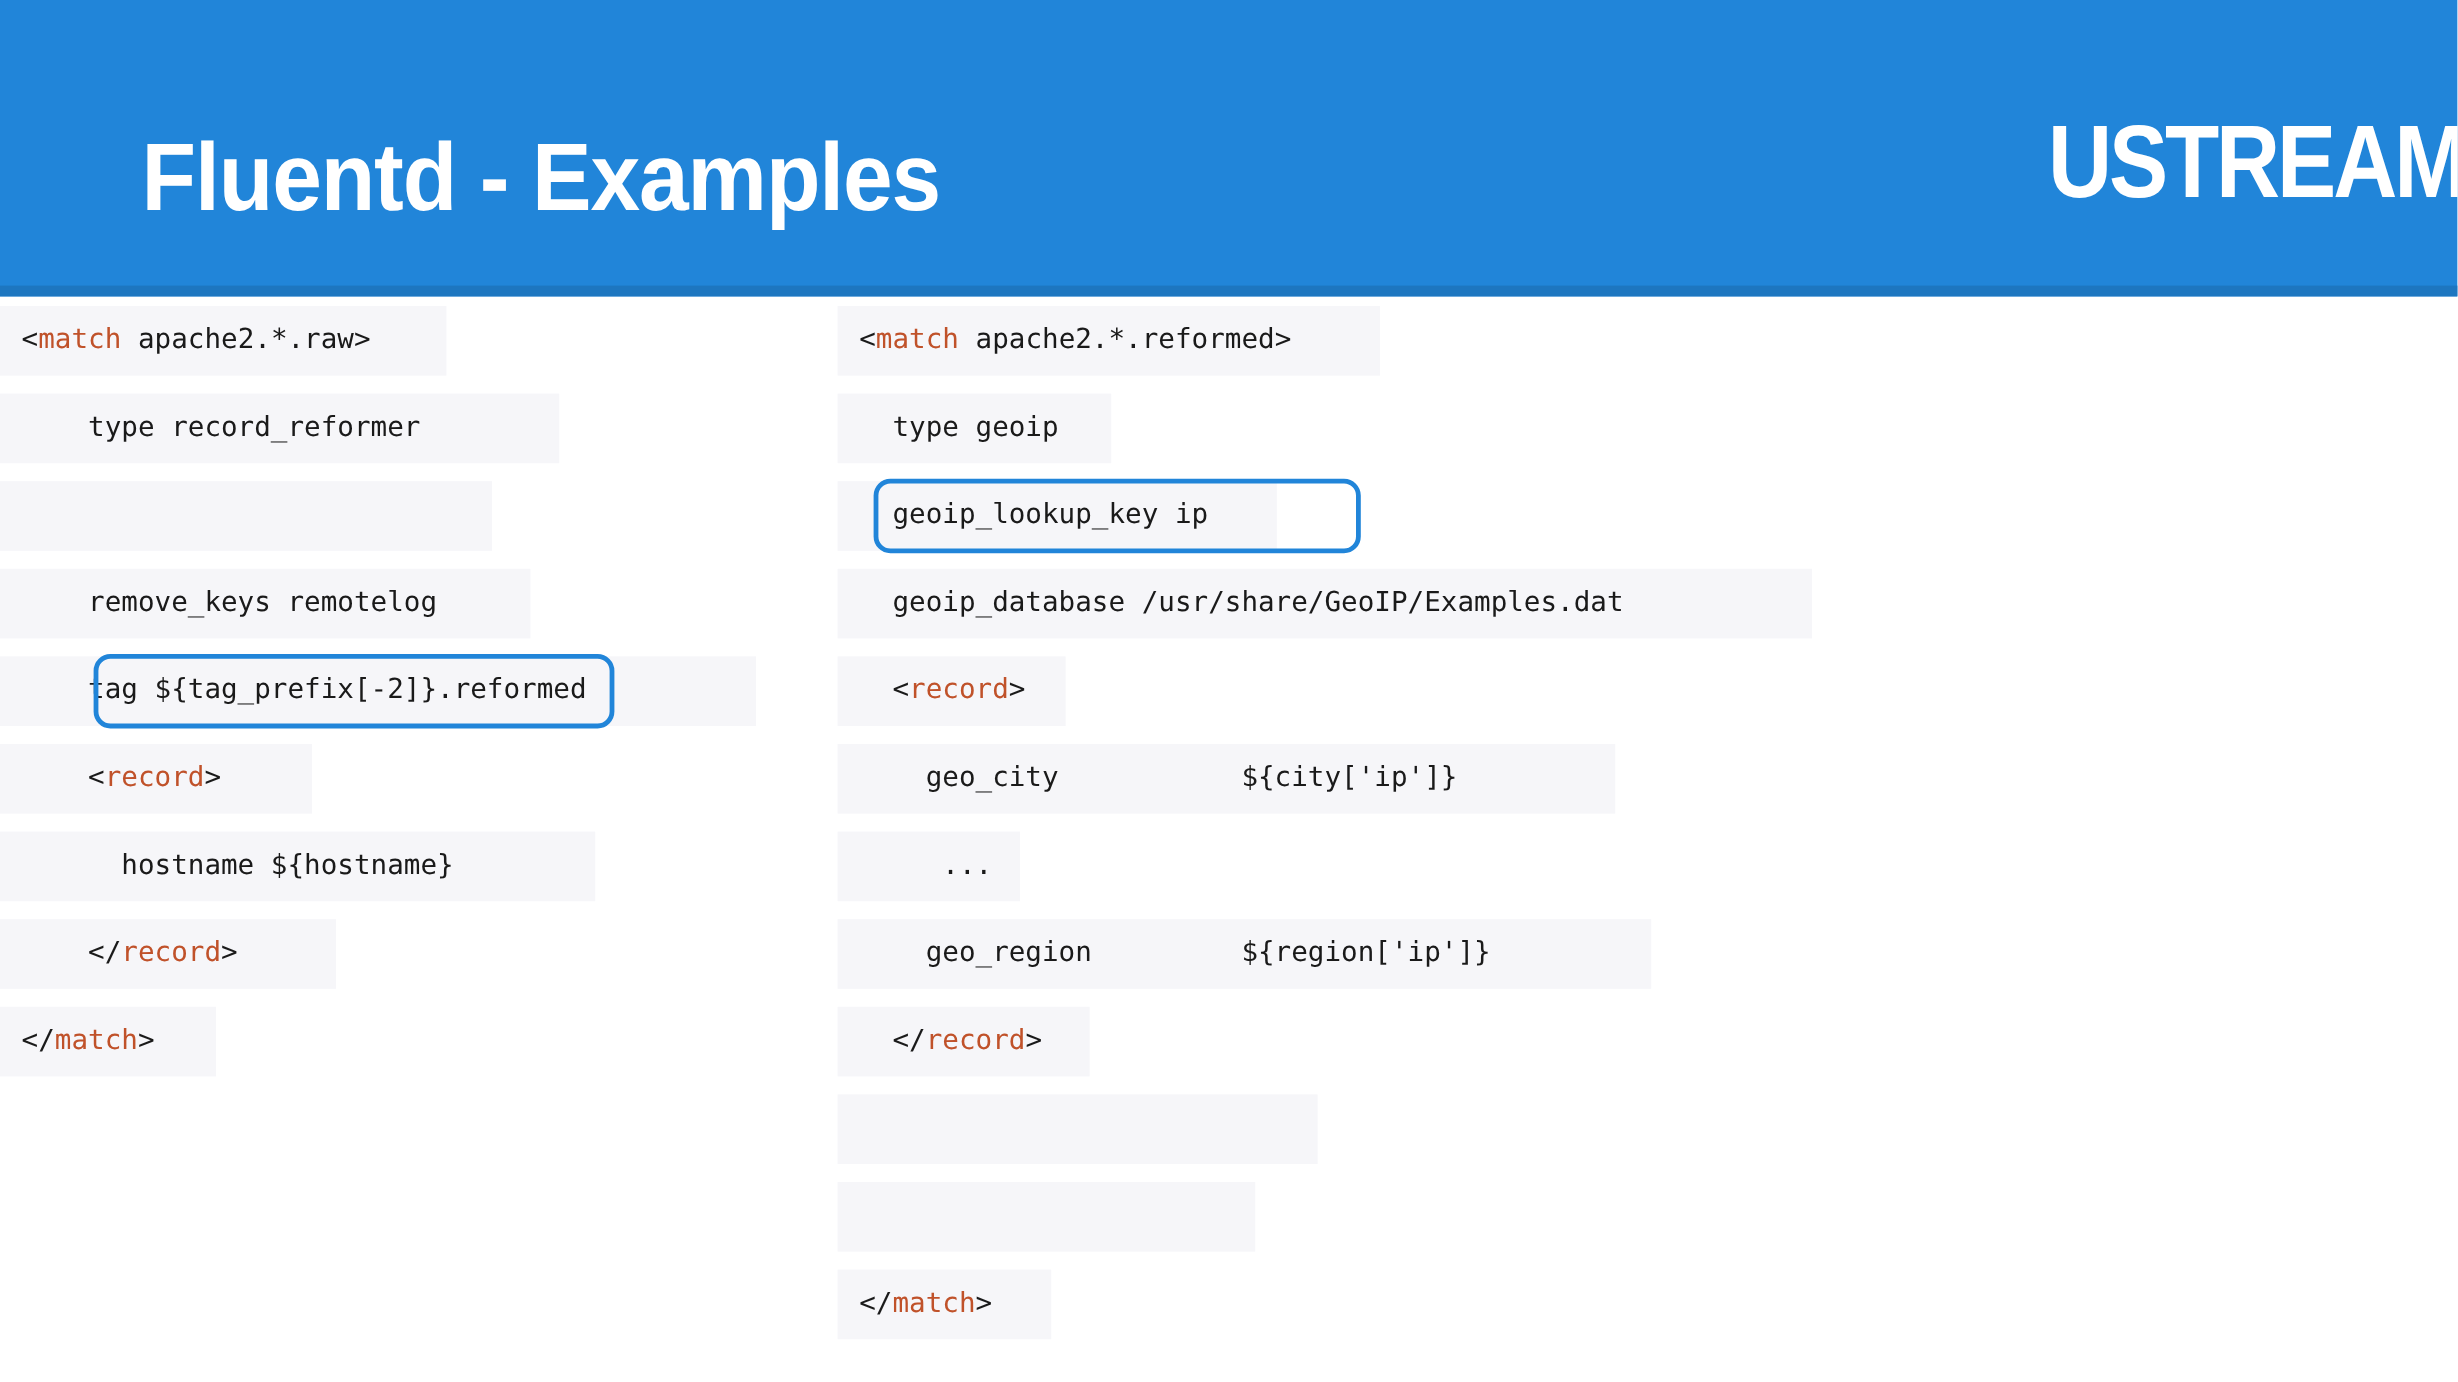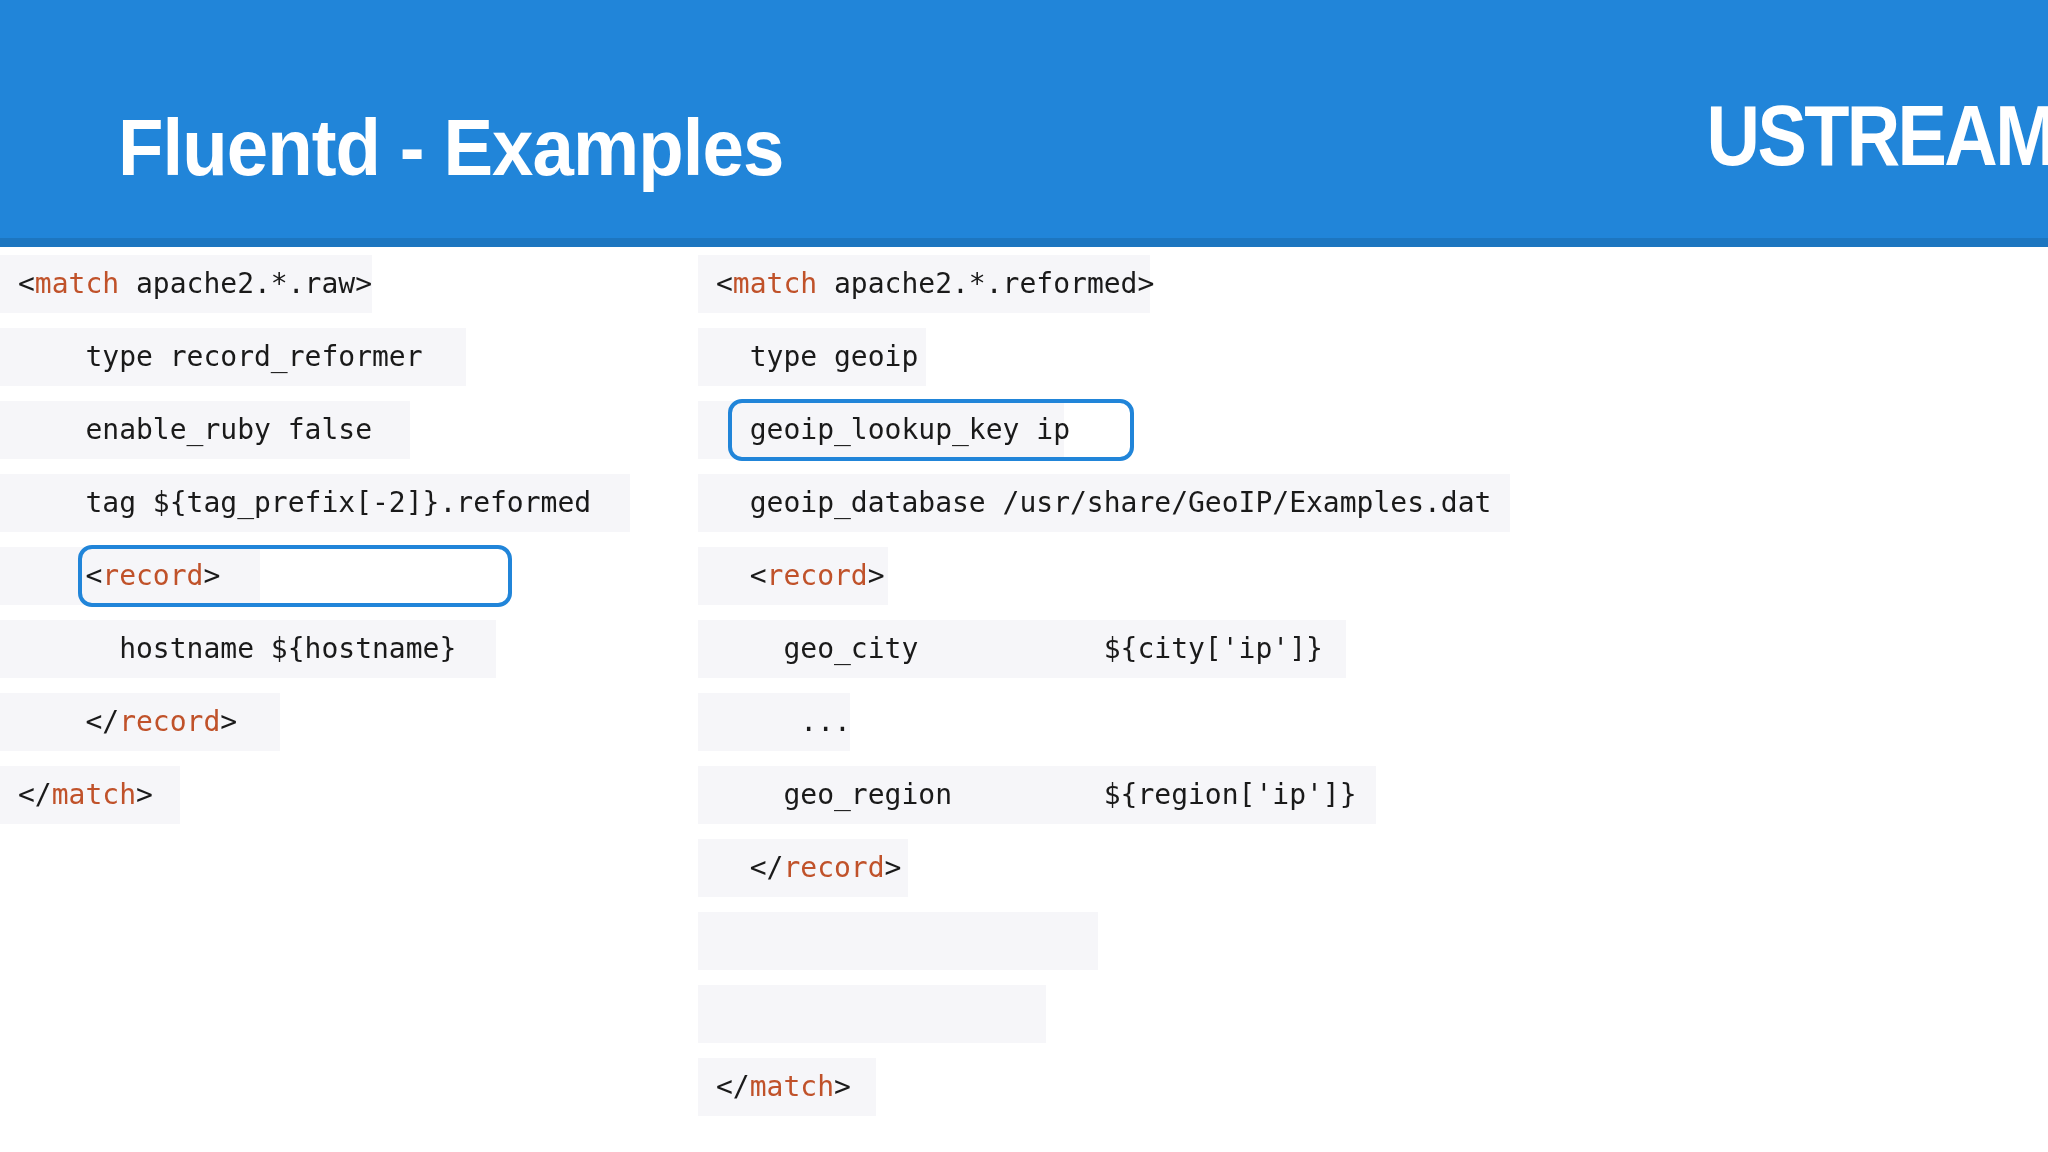--- a/index.html
+++ b/index.html
@@ -75,21 +75,21 @@
   .code-column {
     position: absolute;
     top: 0;
   }
   .code-column.left  { left: 0px;   width: 900px; }
   .code-column.right { left: 698px; width: 1350px; }
 
   .code-line {
     position: relative;
     font-family: "DejaVu Sans Mono", "Liberation Mono", monospace;
-    font-size: 28px;
+    font-size: 23px;
     line-height: 1.0;
     color: #1a1a1a;
     white-space: pre;
     height: 73px;
     display: flex;
     align-items: center;
   }
   .code-line .ln-bg {
     position: absolute;
     left: 0;
@@ -124,21 +124,22 @@
 
 <div class="slide-header">
   <div class="slide-title">Fluentd - Examples</div>
   <div class="brand-logo">USTREAM</div>
 </div>
 
 <div class="code-area">
   <div class="code-column left" id="col-0">
       <div class="code-line"><span class="ln-bg" style="width: 372px; background: rgb(246, 246, 249);"></span><span class="ln-txt"><span class="angle">&lt;</span><span class="tag-name" style="color: rgb(192, 82, 42);">match</span><span> apache2.*.raw</span><span class="angle">&gt;</span></span></div>
       <div class="code-line"><span class="ln-bg" style="width: 466px; background: rgb(246, 246, 249);"></span><span class="ln-txt"><span>    type record_reformer</span></span></div>
-      <div class="code-line"><span class="ln-bg" style="width: 410px; background: rgb(246, 246, 249);"></span><span class="ln-txt"><span>    enable_ruby false</span></span></div>
+      <div class="code-line"><span class="ln-bg" style="width: 410px; background: rgb(246, 246, 249);"></span></div>
+      <div class="code-line"><span class="ln-bg" style="width: 442px; background: rgb(246, 246, 249);"></span><span class="ln-txt"><span>    remove_keys remotelog</span></span></div>
       <div class="code-line"><span class="ln-bg" style="width: 630px; background: rgb(246, 246, 249);"></span><span class="ln-txt"><span>    tag ${tag_prefix[-2]}.reformed</span></span></div>
       <div class="code-line"><span class="ln-bg" style="width: 260px; background: rgb(246, 246, 249);"></span><span class="ln-txt"><span>    </span><span class="angle">&lt;</span><span class="tag-name" style="color: rgb(192, 82, 42);">record</span><span class="angle">&gt;</span></span></div>
       <div class="code-line"><span class="ln-bg" style="width: 496px; background: rgb(246, 246, 249);"></span><span class="ln-txt"><span>      hostname ${hostname}</span></span></div>
       <div class="code-line"><span class="ln-bg" style="width: 280px; background: rgb(246, 246, 249);"></span><span class="ln-txt"><span>    </span><span class="angle">&lt;/</span><span class="tag-name" style="color: rgb(192, 82, 42);">record</span><span class="angle">&gt;</span></span></div>
       <div class="code-line"><span class="ln-bg" style="width: 180px; background: rgb(246, 246, 249);"></span><span class="ln-txt"><span class="angle">&lt;/</span><span class="tag-name" style="color: rgb(192, 82, 42);">match</span><span class="angle">&gt;</span></span></div>
     </div>
   <div class="code-column right" id="col-1">
       <div class="code-line"><span class="ln-bg" style="width: 452px; background: rgb(246, 246, 249);"></span><span class="ln-txt"><span class="angle">&lt;</span><span class="tag-name" style="color: rgb(192, 82, 42);">match</span><span> apache2.*.reformed</span><span class="angle">&gt;</span></span></div>
       <div class="code-line"><span class="ln-bg" style="width: 228px; background: rgb(246, 246, 249);"></span><span class="ln-txt"><span>  type geoip</span></span></div>
       <div class="code-line"><span class="ln-bg" style="width: 366px; background: rgb(246, 246, 249);"></span><span class="ln-txt"><span>  geoip_lookup_key ip</span></span></div>

